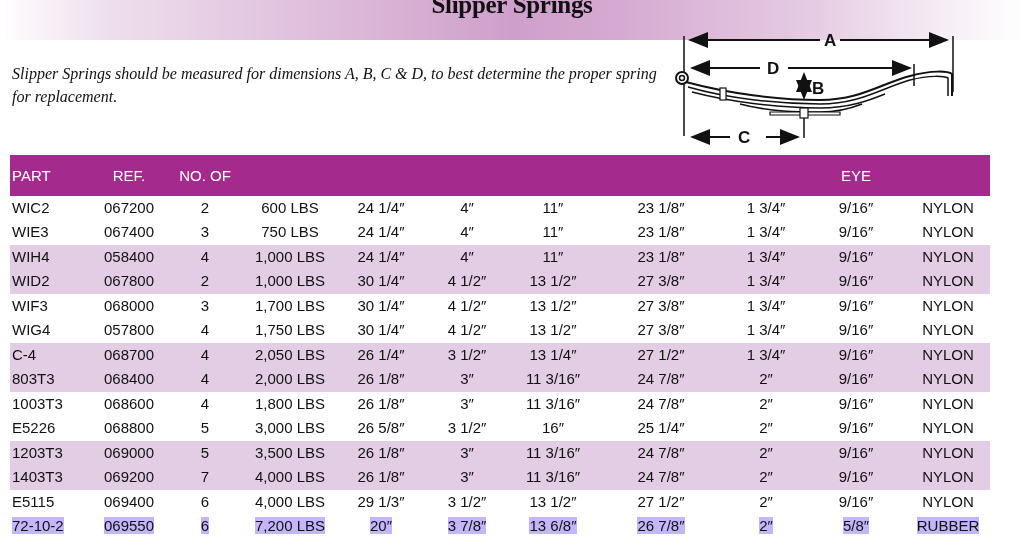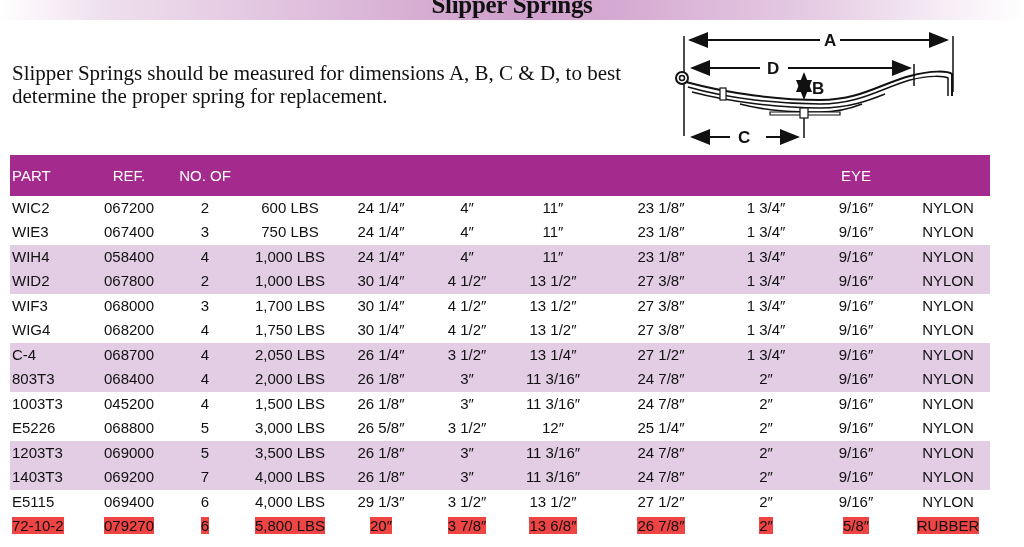--- a/index.html
+++ b/index.html
@@ -1,45 +1,45 @@
 <!DOCTYPE html>
 <html><head>
 <meta charset="utf-8">
 <style>
   html, body { margin: 0; padding: 0; }
   body {
     width: 1024px; height: 547px; overflow: hidden; background: #ffffff;
     position: relative; font-family: "Liberation Sans", sans-serif; color: #111;
   }
   .title-band {
-    position: absolute; left: 0; top: 0; width: 1024px; height: 20px;
+    position: absolute; left: 0; top: 0; width: 1024px; height: 40px;
     background: linear-gradient(to right, #ffffff 0%, #efe0ee 10%, #dbb7d8 35%, #cf9fcb 50%, #d5a9d1 60%, #e6cde4 80%, #f7eff6 93%, #ffffff 100%);
     overflow: hidden;
   }
   .title {
     position: absolute; left: 0; width: 1024px; top: -9px; text-align: center;
     font-family: "Liberation Serif", serif; font-weight: bold; font-size: 25px;
     letter-spacing: -0.3px; color: #111;
   }
   .intro {
     position: absolute; left: 12px; top: 62px; width: 650px;
-    font-family: "Liberation Serif", serif; font-size: 21px; line-height: 23px; color: #111;
+    font-family: "Liberation Serif", serif; font-size: 16px; line-height: 23px; color: #111; font-style: italic;
   }
   .diagram { position: absolute; left: 670px; top: 24px; width: 300px; height: 130px; }
   .diagram svg { width: 300px; height: 130px; }
   .table-wrap { position: absolute; left: 10px; top: 155px; width: 980px; }
   table { border-collapse: collapse; width: 980px; table-layout: fixed; }
   th {
     background: #a42b8d; color: #ffffff; font-weight: normal; font-size: 15px;
     height: 24.5px; padding: 8px; line-height: 24px; vertical-align: bottom;
   }
   td { font-size: 15px; height: 24.5px; padding: 0; line-height: 24px; text-align: center; white-space: nowrap; }
   th.l, td.l { text-align: left; padding-left: 2px; }
   tr.shade td { background: #e3cde5; }
-  tr.selected td span { background: #ef4444; }
+  tr.selected td span { background: #c4b5fd; }
   col.c1 { width: 80px; } col.c2 { width: 78px; } col.c3 { width: 74px; } col.c4 { width: 96px; }
   col.c5 { width: 86px; } col.c6 { width: 86px; } col.c7 { width: 86px; } col.c8 { width: 130px; }
   col.c9 { width: 80px; } col.c10 { width: 100px; } col.c11 { width: 84px; }
 </style>
 </head>
 <body>
 
 <div class="title-band">
   <div class="title">Slipper Springs</div>
 </div>
@@ -178,21 +178,21 @@
           <td><span>30 1/4″</span></td>
           <td><span>4 1/2″</span></td>
           <td><span>13 1/2″</span></td>
           <td><span>27 3/8″</span></td>
           <td><span>1 3/4″</span></td>
           <td><span>9/16″</span></td>
           <td><span>NYLON</span></td>
         </tr>
         <tr>
           <td class="l"><span>WIG4</span></td>
-          <td><span>068200</span></td>
+          <td><span>057800</span></td>
           <td><span>4</span></td>
           <td><span>1,750 LBS</span></td>
           <td><span>30 1/4″</span></td>
           <td><span>4 1/2″</span></td>
           <td><span>13 1/2″</span></td>
           <td><span>27 3/8″</span></td>
           <td><span>1 3/4″</span></td>
           <td><span>9/16″</span></td>
           <td><span>NYLON</span></td>
         </tr>
@@ -217,39 +217,39 @@
           <td><span>26 1/8″</span></td>
           <td><span>3″</span></td>
           <td><span>11 3/16″</span></td>
           <td><span>24 7/8″</span></td>
           <td><span>2″</span></td>
           <td><span>9/16″</span></td>
           <td><span>NYLON</span></td>
         </tr>
         <tr>
           <td class="l"><span>1003T3</span></td>
-          <td><span>045200</span></td>
-          <td><span>4</span></td>
-          <td><span>1,500 LBS</span></td>
+          <td><span>068600</span></td>
+          <td><span>4</span></td>
+          <td><span>1,800 LBS</span></td>
           <td><span>26 1/8″</span></td>
           <td><span>3″</span></td>
           <td><span>11 3/16″</span></td>
           <td><span>24 7/8″</span></td>
           <td><span>2″</span></td>
           <td><span>9/16″</span></td>
           <td><span>NYLON</span></td>
         </tr>
         <tr>
           <td class="l"><span>E5226</span></td>
           <td><span>068800</span></td>
           <td><span>5</span></td>
           <td><span>3,000 LBS</span></td>
           <td><span>26 5/8″</span></td>
           <td><span>3 1/2″</span></td>
-          <td><span>12″</span></td>
+          <td><span>16″</span></td>
           <td><span>25 1/4″</span></td>
           <td><span>2″</span></td>
           <td><span>9/16″</span></td>
           <td><span>NYLON</span></td>
         </tr>
         <tr class="shade">
           <td class="l"><span>1203T3</span></td>
           <td><span>069000</span></td>
           <td><span>5</span></td>
           <td><span>3,500 LBS</span></td>
@@ -282,23 +282,23 @@
           <td><span>29 1/3″</span></td>
           <td><span>3 1/2″</span></td>
           <td><span>13 1/2″</span></td>
           <td><span>27 1/2″</span></td>
           <td><span>2″</span></td>
           <td><span>9/16″</span></td>
           <td><span>NYLON</span></td>
         </tr>
         <tr class="selected">
           <td class="l"><span>72-10-2</span></td>
-          <td><span>079270</span></td>
+          <td><span>069550</span></td>
           <td><span>6</span></td>
-          <td><span>5,800 LBS</span></td>
+          <td><span>7,200 LBS</span></td>
           <td><span>20″</span></td>
           <td><span>3 7/8″</span></td>
           <td><span>13 6/8″</span></td>
           <td><span>26 7/8″</span></td>
           <td><span>2″</span></td>
           <td><span>5/8″</span></td>
           <td><span>RUBBER</span></td>
         </tr>
       </tbody>
   </table>

